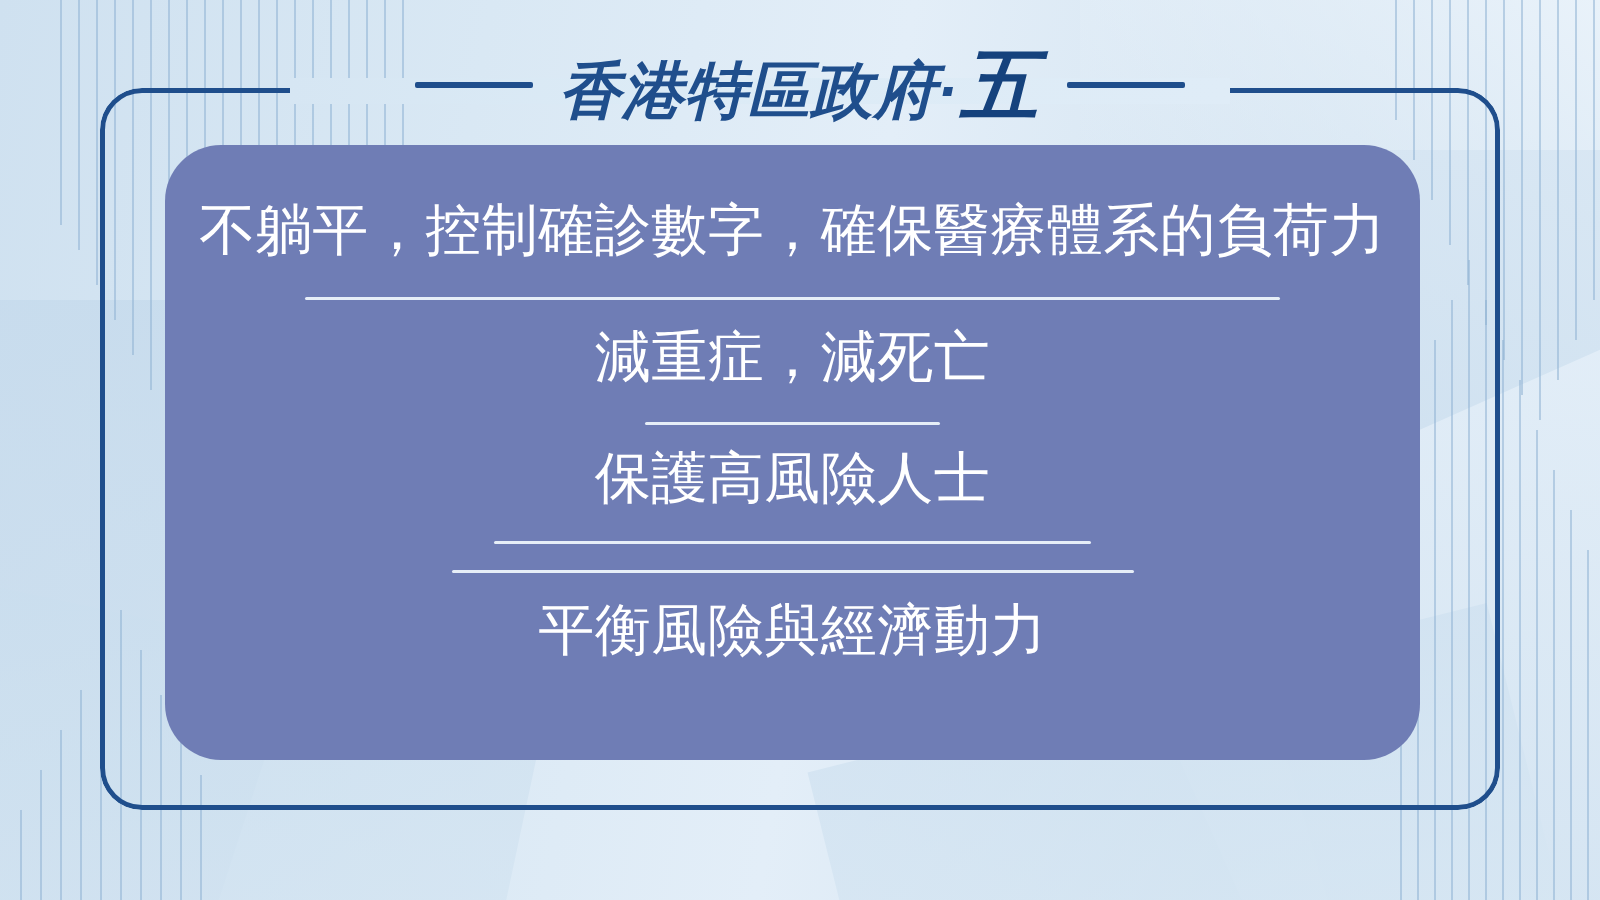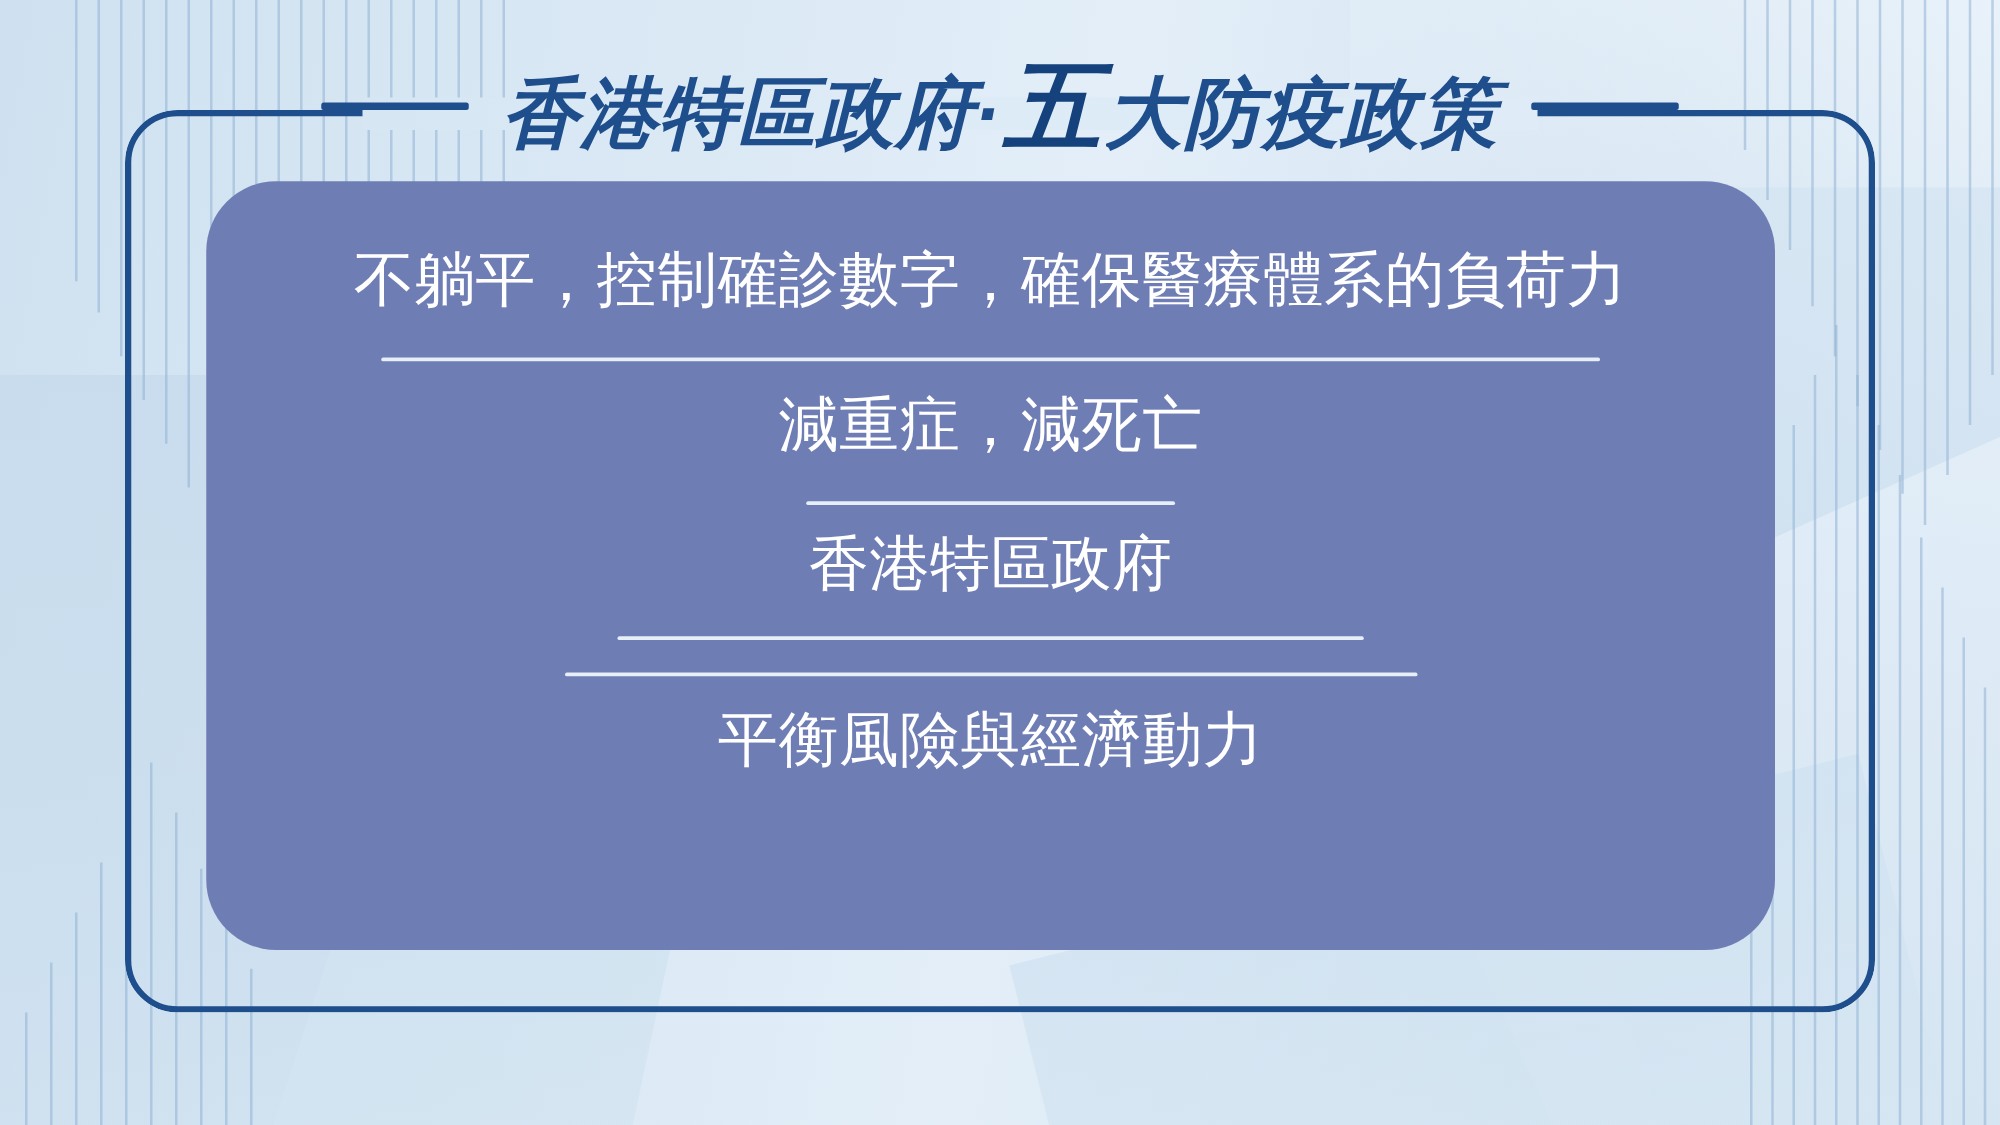--- a/index.html
+++ b/index.html
@@ -148,21 +148,21 @@
     justify-content: flex-start;
   }
 
   .policy {
     color: #ffffff;
     text-align: center;
     white-space: nowrap;
   }
   .policy .ln1, .policy .ln2 {
     display: block;
-    font-size: 48px;
+    font-size: 56px;
     line-height: 1.32;
     font-weight: 400;
     letter-spacing: .5px;
   }
 
   .p1 { margin-top: 14px; }
   .p2 { margin-top: 20px; }
   .p3 { margin-top: 16px; }
   .p4 { margin-top: 18px; }
   .p5 { margin-top: 20px; }
@@ -255,39 +255,38 @@
   </div>
 
   <div class="frame-box"></div>
   <div class="frame-gap"></div>
 
   <div class="title-row">
     <div class="title-dash"></div>
     <div class="title-text">
       <span>香港特區政府·</span>
         <span class="title-accent">五</span>
-        <span>大防疫政策</span>
     </div>
     <div class="title-dash"></div>
   </div>
 
   <div class="panel">
 
     <div class="policy p1">
       <span class="ln1">不躺平，控制確診數字，確保醫療體系的負荷力</span>
     </div>
     <div class="divider d1"></div>
 
     <div class="policy p2">
       <span class="ln1">減重症，減死亡</span>
     </div>
     <div class="divider d2"></div>
 
     <div class="policy p3">
-      <span class="ln1">香港特區政府</span>
+      <span class="ln1">保護高風險人士</span>
     </div>
     <div class="divider d3"></div>
 
     <div class="divider d4"></div>
 
     <div class="policy p5">
       <span class="ln1">平衡風險與經濟動力</span>
     </div>
 
   </div>

